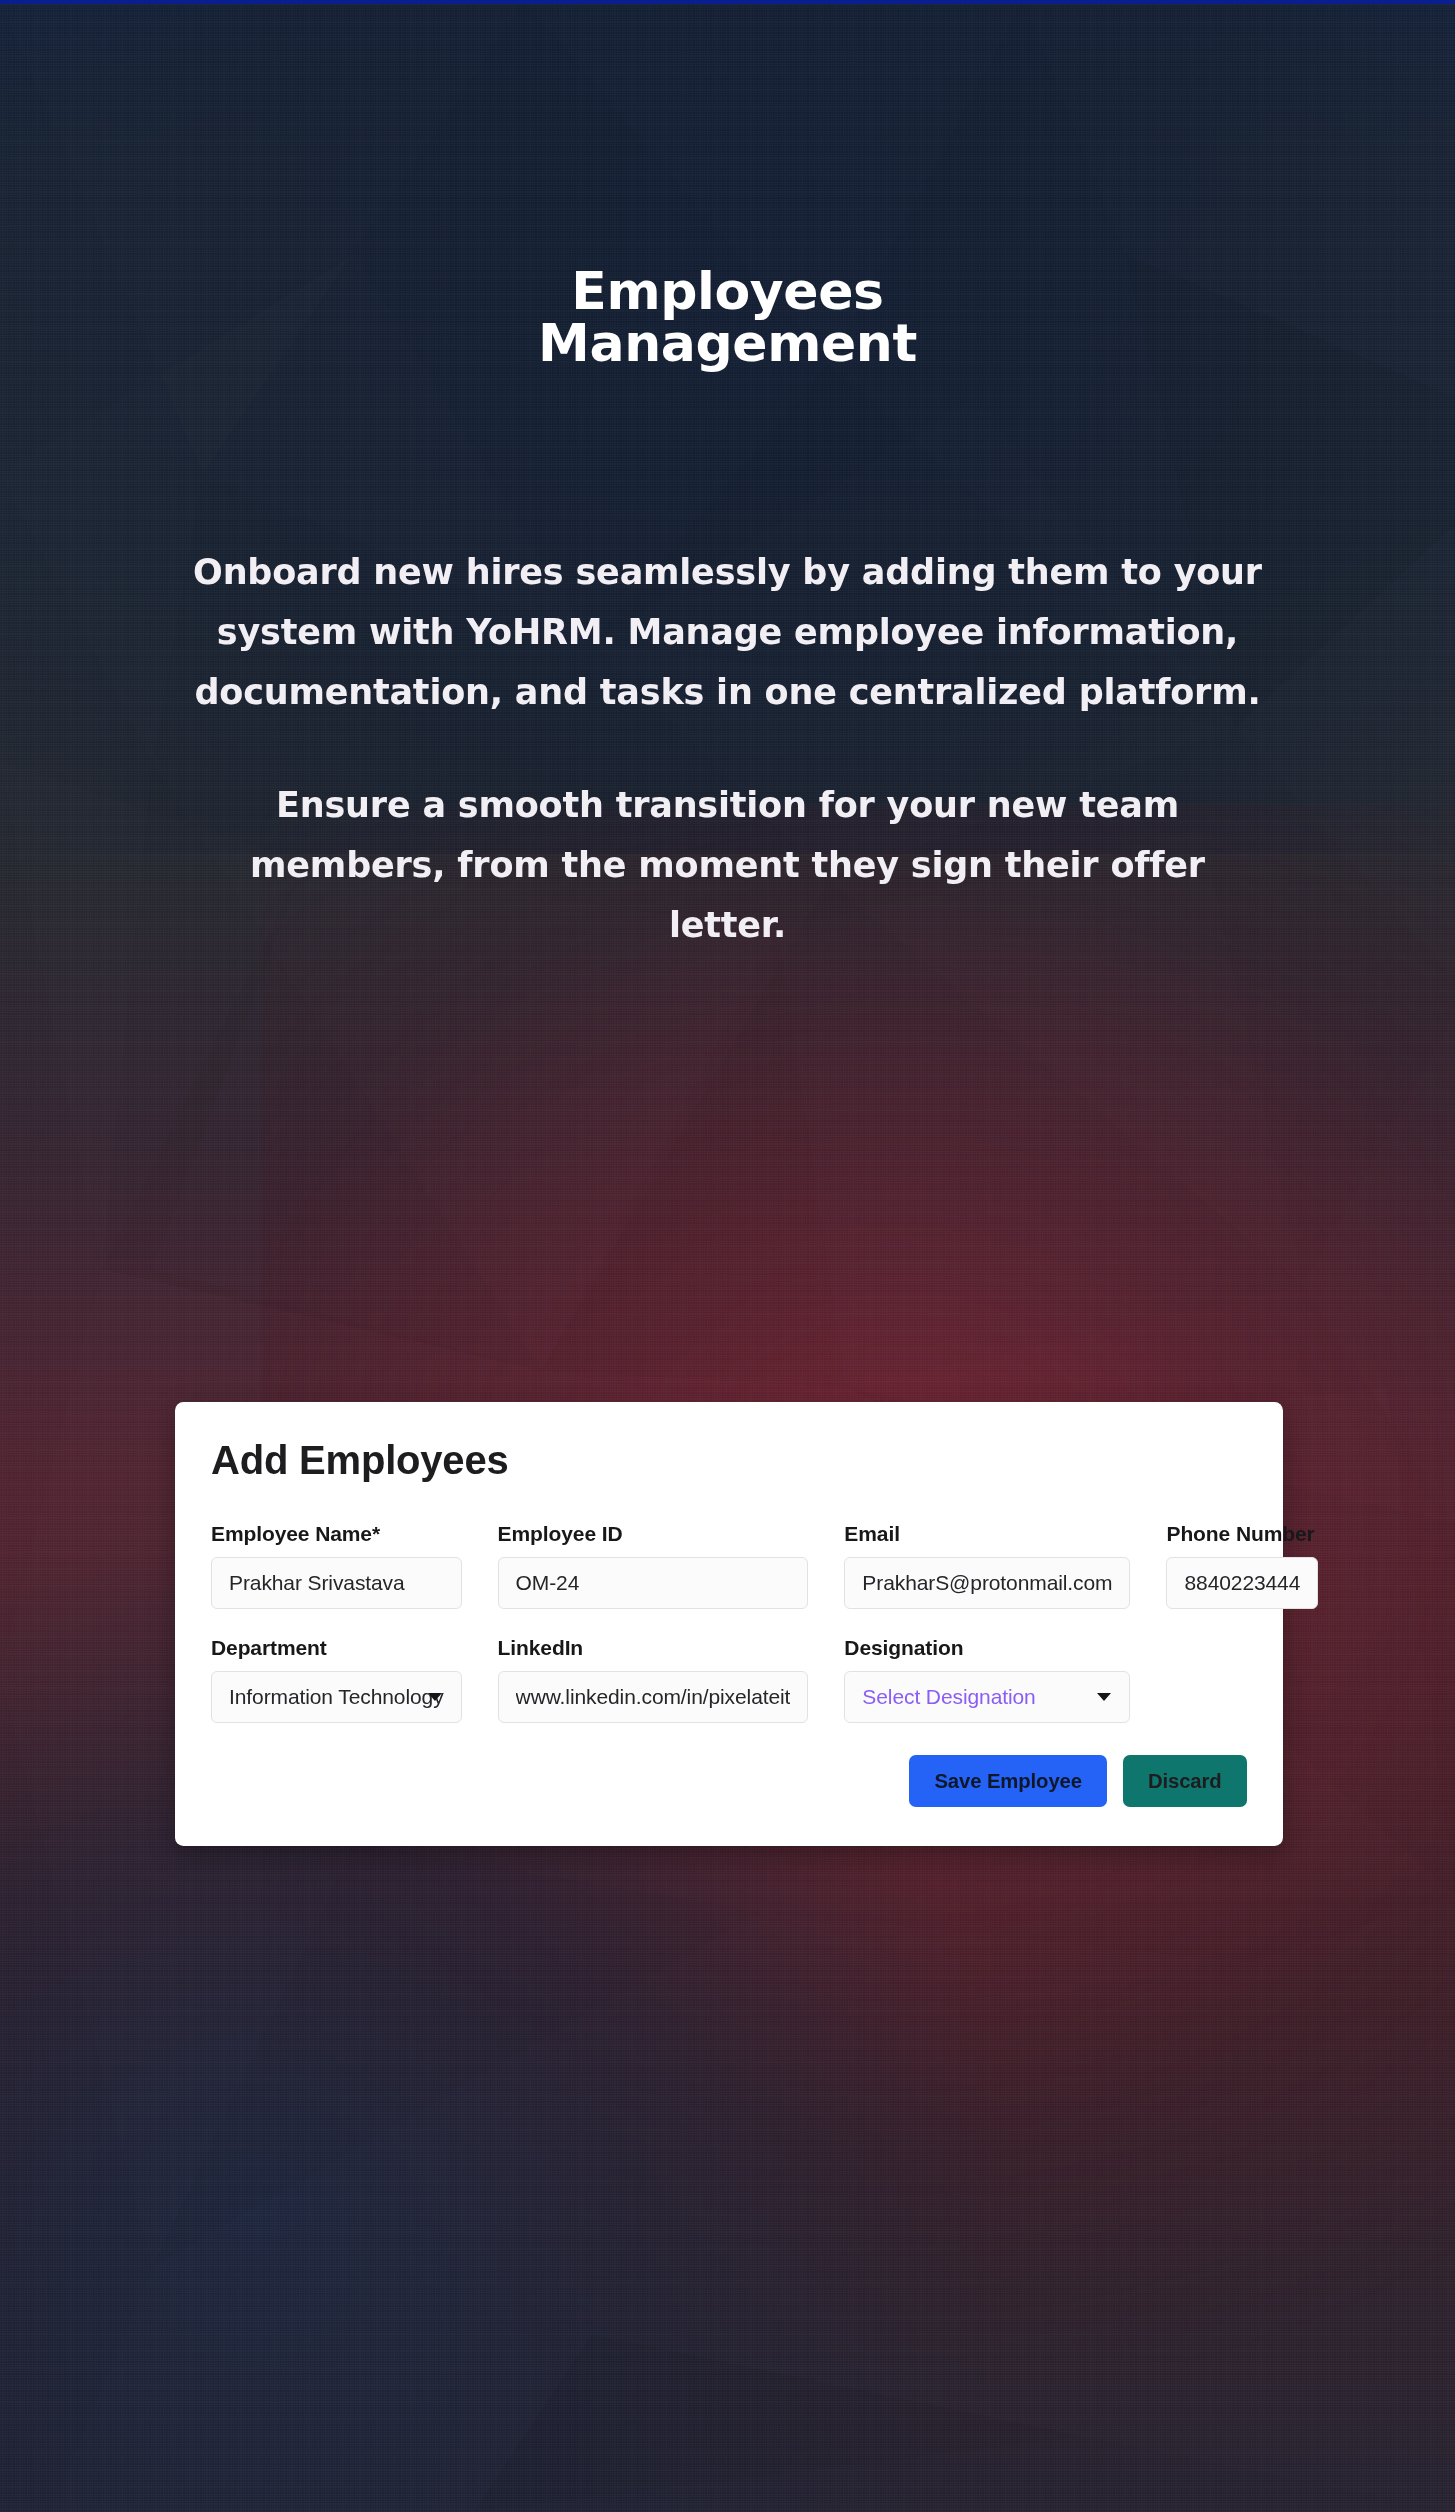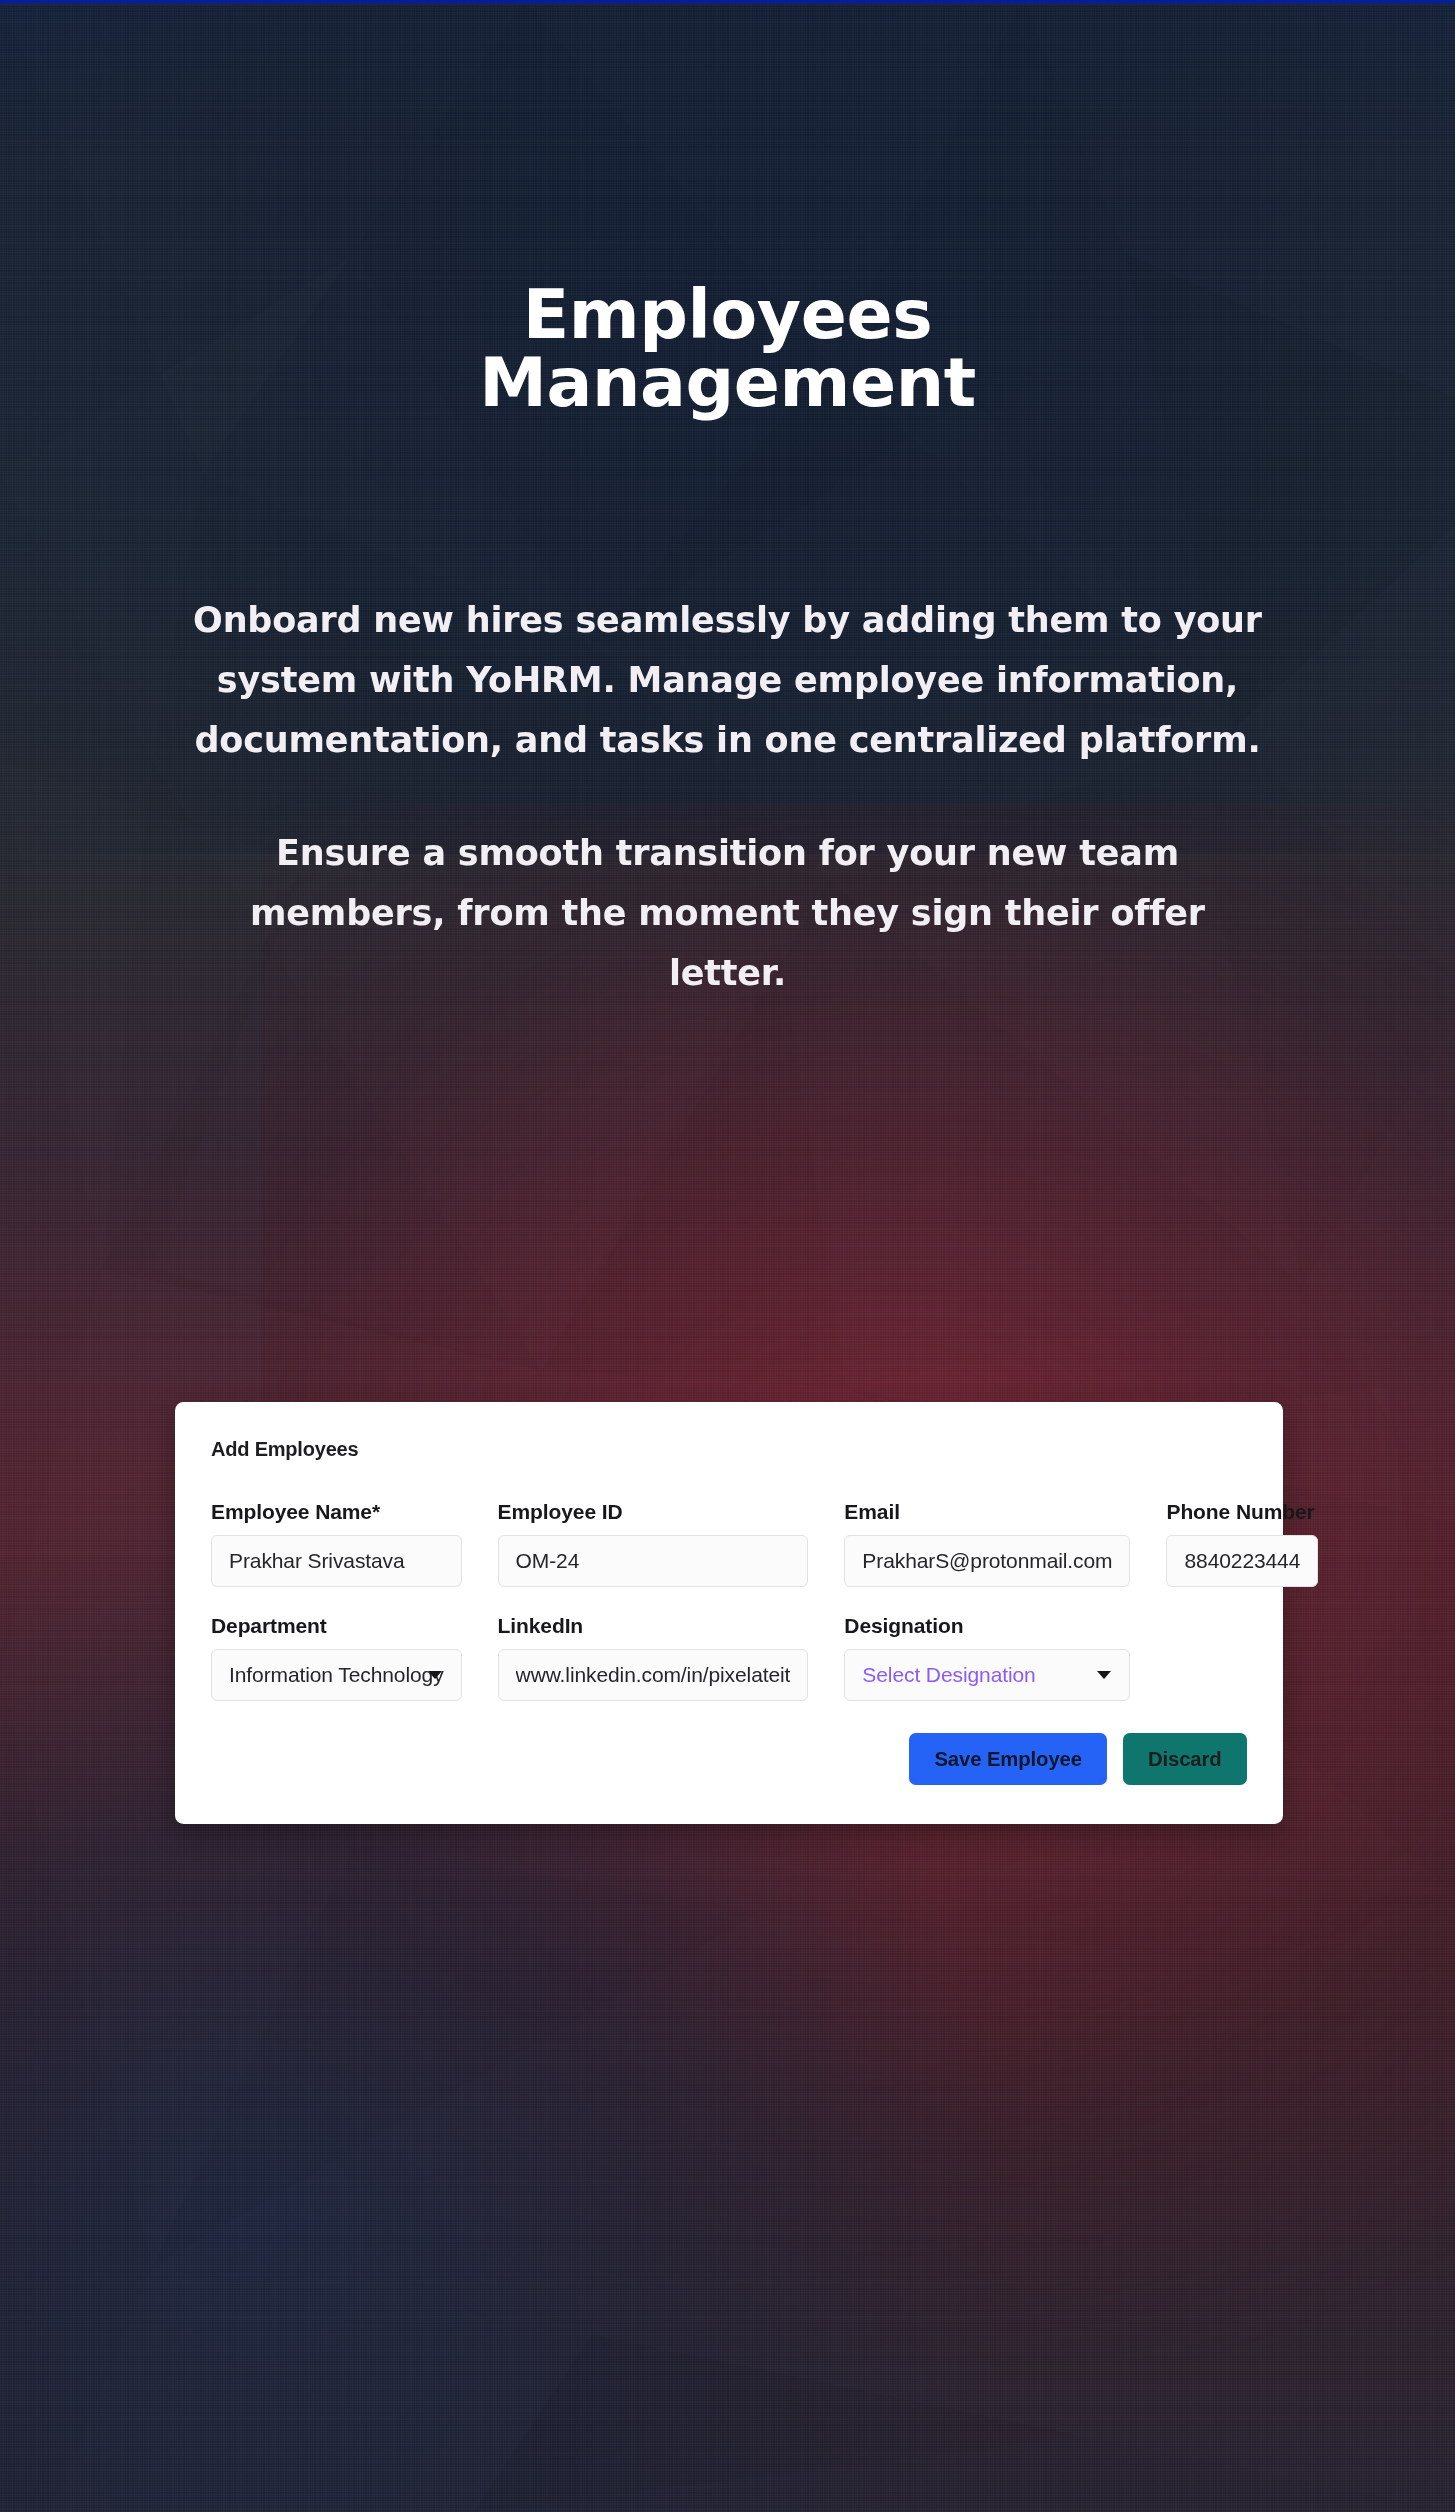--- a/index.html
+++ b/index.html
@@ -114,26 +114,26 @@
     position: relative;
     z-index: 3;
     width: 1455px;
     padding-top: 265px;
     text-align: center;
   }
 
   .hero-title {
     font-family: "DejaVu Sans", sans-serif;
     font-weight: 700;
-    font-size: 68px;
+    font-size: 52px;
     line-height: 1.0;
     letter-spacing: -0.4px;
     color: #ffffff;
     width: 931px;
-    margin: 16px auto;
+    margin: 0 auto;
   }
 
   .hero-sub {
     margin-top: 173px;
     width: 1075px;
     margin-left: auto;
     margin-right: auto;
   }
 
   .hero-sub p {
@@ -154,21 +154,21 @@
     top: 1402px;
     width: 1108px;
     background: #ffffff;
     border-radius: 8.5px;
     box-shadow: 0 8.5px 27px rgba(0,0,0,0.30);
     padding: 36px 36px 39px 36px;
     z-index: 5;
   }
 
   .card-title {
-    font-size: 20px;
+    font-size: 40px;
     font-weight: 600;
     color: #1d1d20;
     letter-spacing: -0.2px;
     margin-bottom: 39px;
   }
 
   .form-grid {
     display: grid;
     grid-template-columns: 1fr 1fr 1fr 1fr;
     column-gap: 36px;

